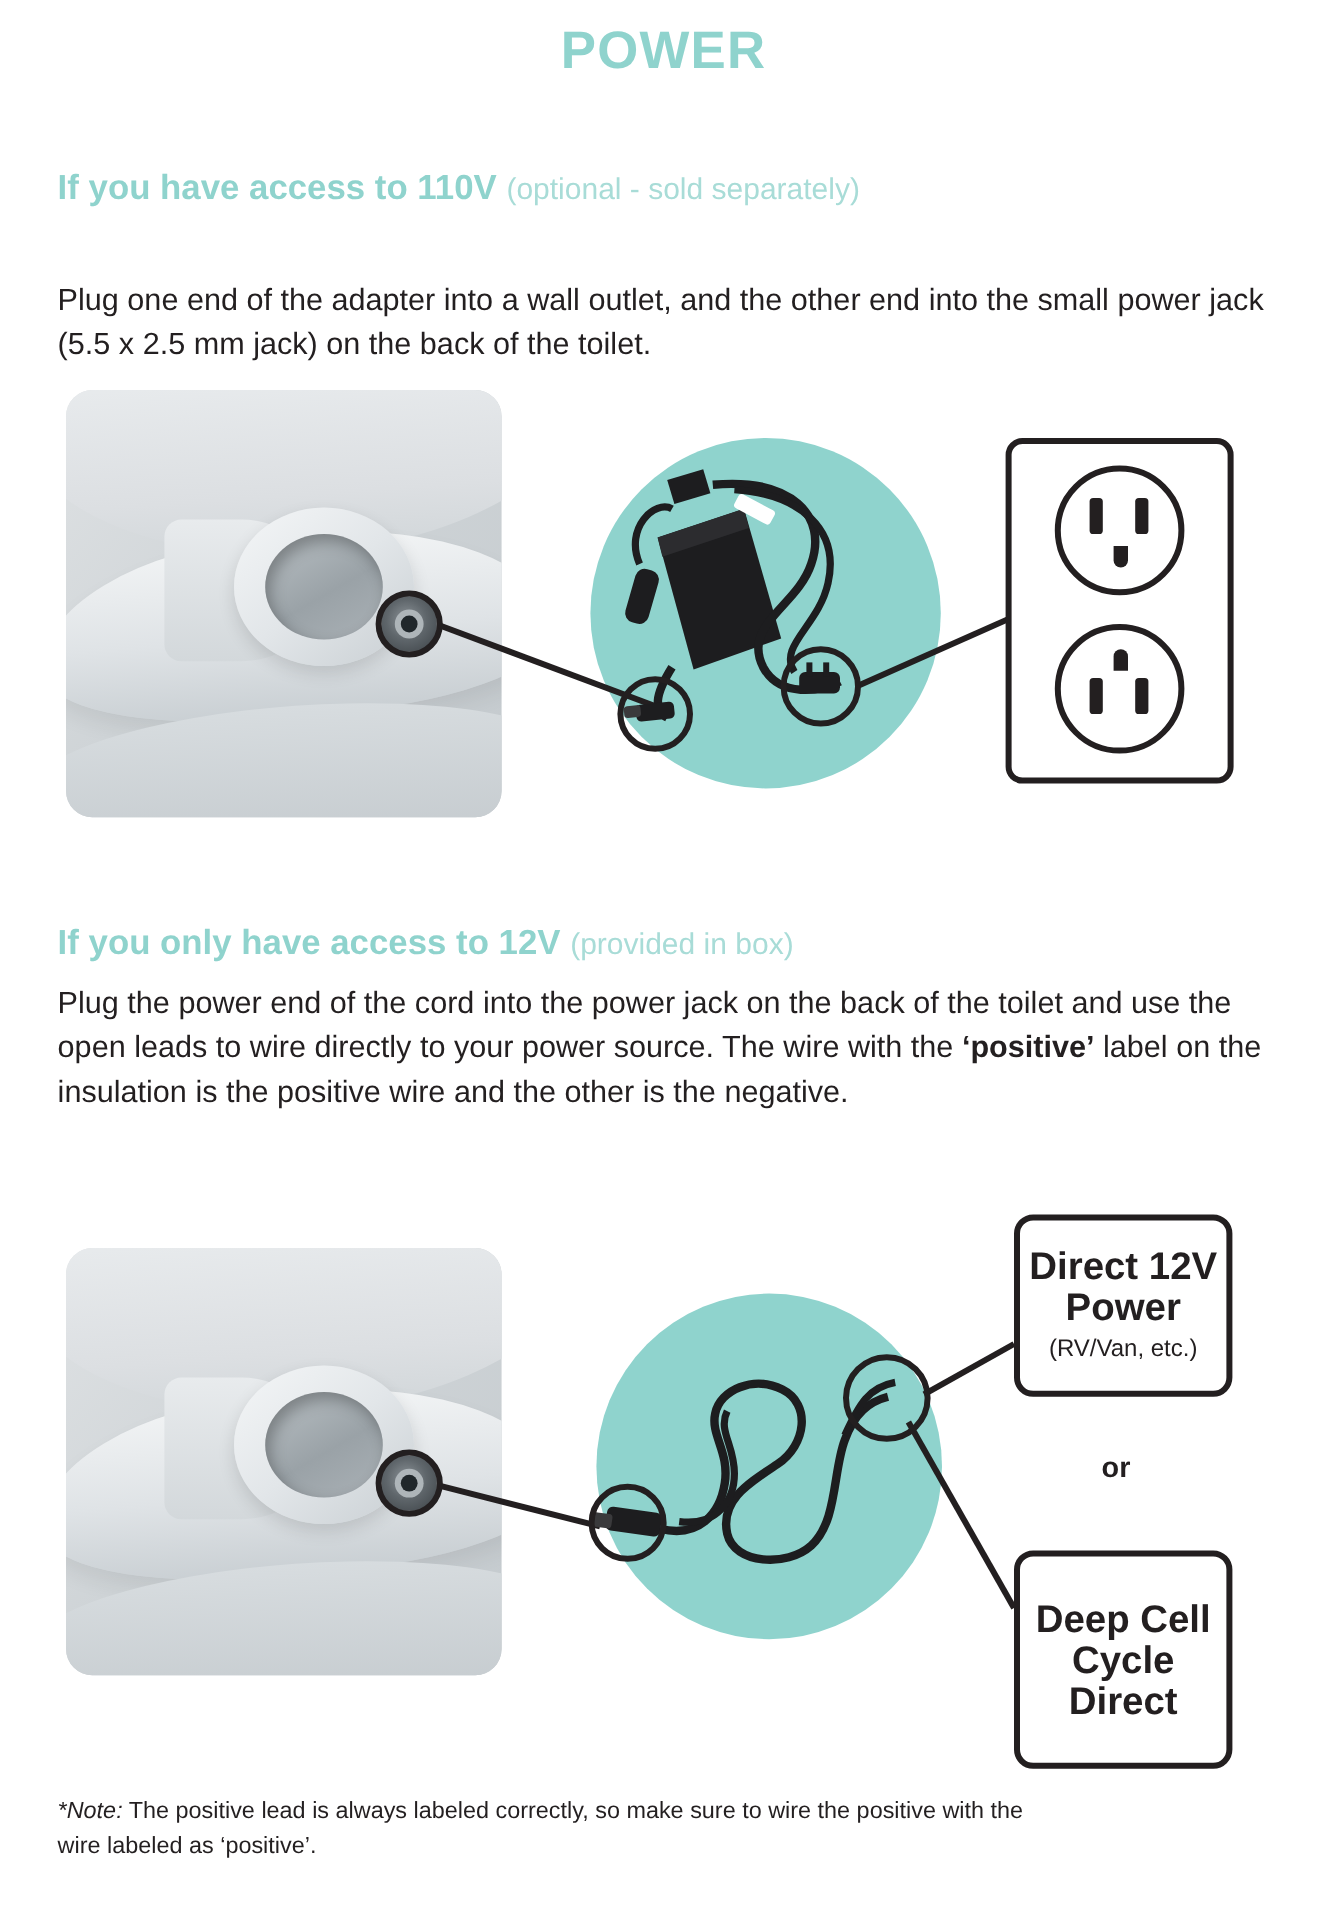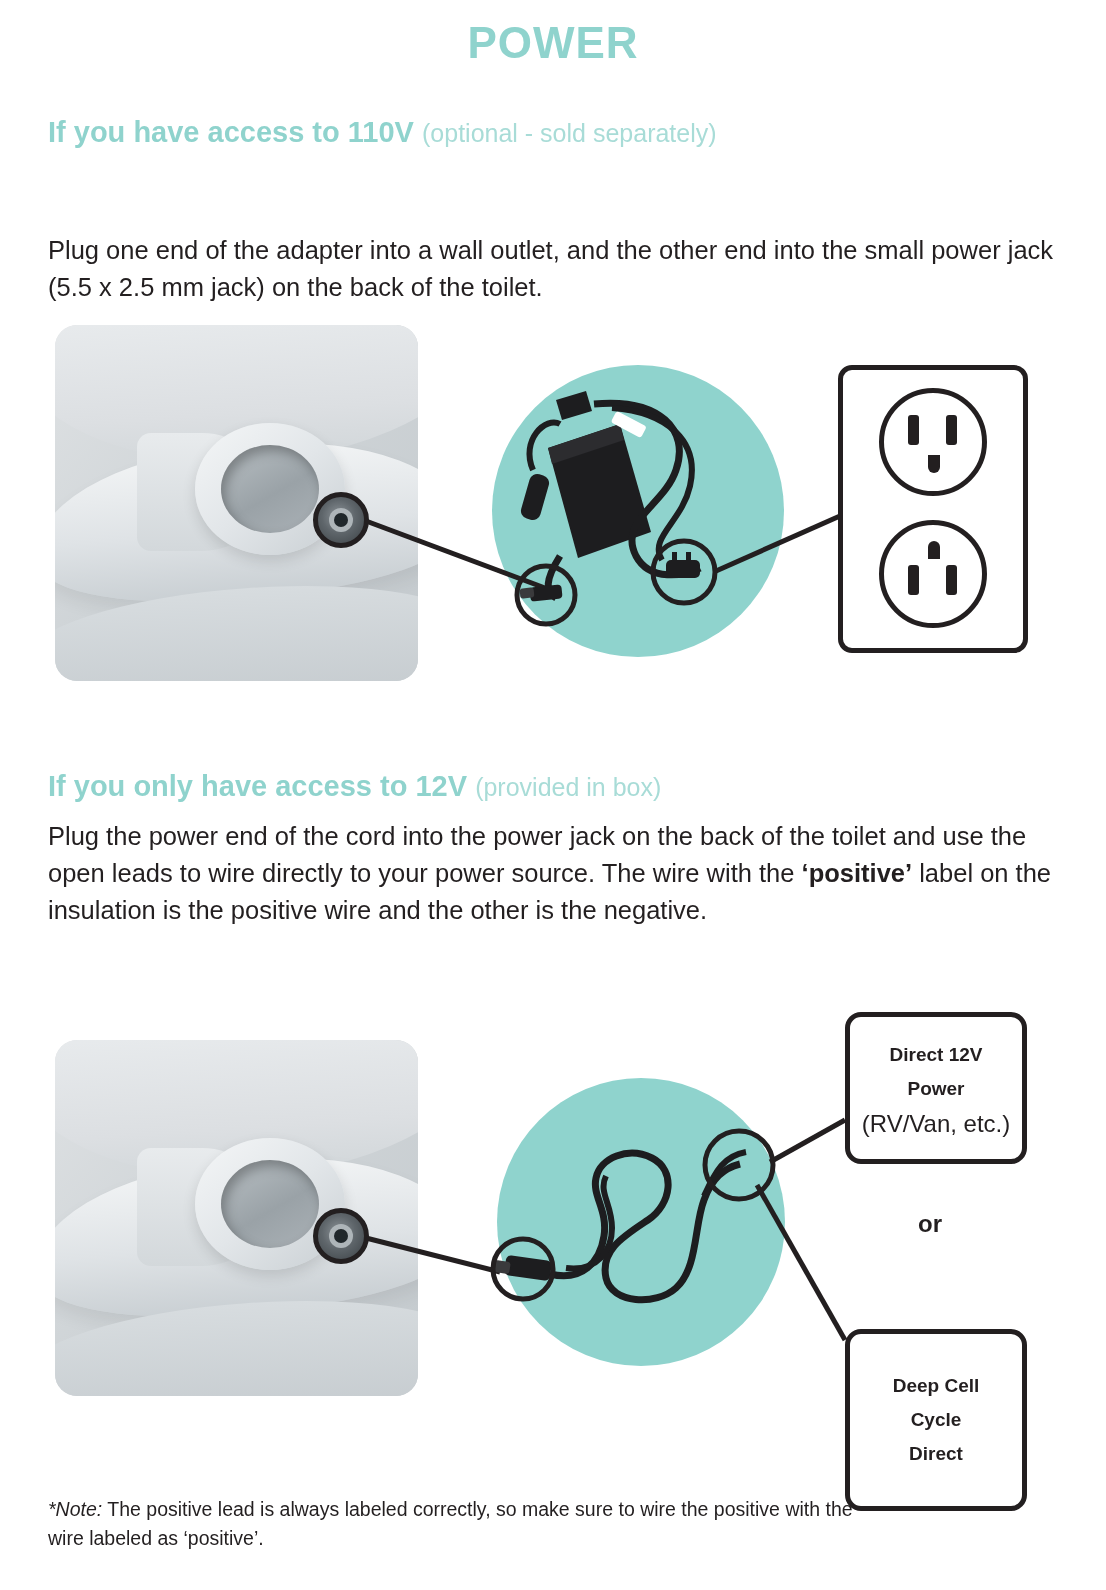--- a/index.html
+++ b/index.html
@@ -183,26 +183,26 @@
     border-radius: 16px;
     background: #ffffff;
     box-sizing: border-box;
     text-align: center;
     display: flex;
     flex-direction: column;
     align-items: center;
     justify-content: center;
   }
   .label-box .big {
-    font-size: 19px;
+    font-size: 32px;
     font-weight: bold;
     line-height: 34px;
   }
   .label-box .small {
-    font-size: 24px;
+    font-size: 20px;
     line-height: 28px;
     margin-top: 4px;
   }
   .or-text {
     position: absolute;
     font-size: 24px;
     font-weight: bold;
     color: #231f20;
   }
 
@@ -218,21 +218,21 @@
   svg { display: block; }
   .ovl { position: absolute; left: 0; top: 0; pointer-events: none; }
 </style>
 </head>
 <body>
 
 <div class="page">
 
   <div class="page-title">POWER</div>
 
-  <div class="sec-heading" style="top:116px;">
+  <div class="sec-heading" style="top:141px;">
     <span>If you have access to 110V</span>
     <span class="sub">(optional - sold separately)</span>
   </div>
 
   <div class="body-text" style="top:188px; width: 1010px;">Plug one end of the adapter into a wall outlet, and the other end into the small power jack (5.5 x 2.5 mm jack) on the back of the toilet.</div>
 
   <div class="photo" style="left:55px; top:325px; width:363px; height:356px;">
     <div class="shade-top"></div>
     <div class="curve"></div>
     <div class="base"></div>
@@ -342,21 +342,21 @@
   </svg>
 
   <div class="label-box" style="left:845px; top:1012px; width:182px; height:152px;">
     <div class="big">Direct 12V</div>
     <div class="big">Power</div>
     <div class="small">(RV/Van, etc.)</div>
   </div>
 
   <div class="or-text" style="left:918px; top:1210px;">or</div>
 
-  <div class="label-box" style="left:845px; top:1329px; width:182px; height:182px;">
+  <div class="label-box" style="left:845px; top:1292px; width:182px; height:182px;">
     <div class="big">Deep Cell</div>
     <div class="big">Cycle</div>
     <div class="big">Direct</div>
   </div>
 
   <div class="note" style="top:1495px; width:820px;">
     <i>*Note:</i><span> The positive lead is always labeled correctly, so make sure to wire the positive with the wire labeled as ‘positive’.</span>
   </div>
 
 </div>

